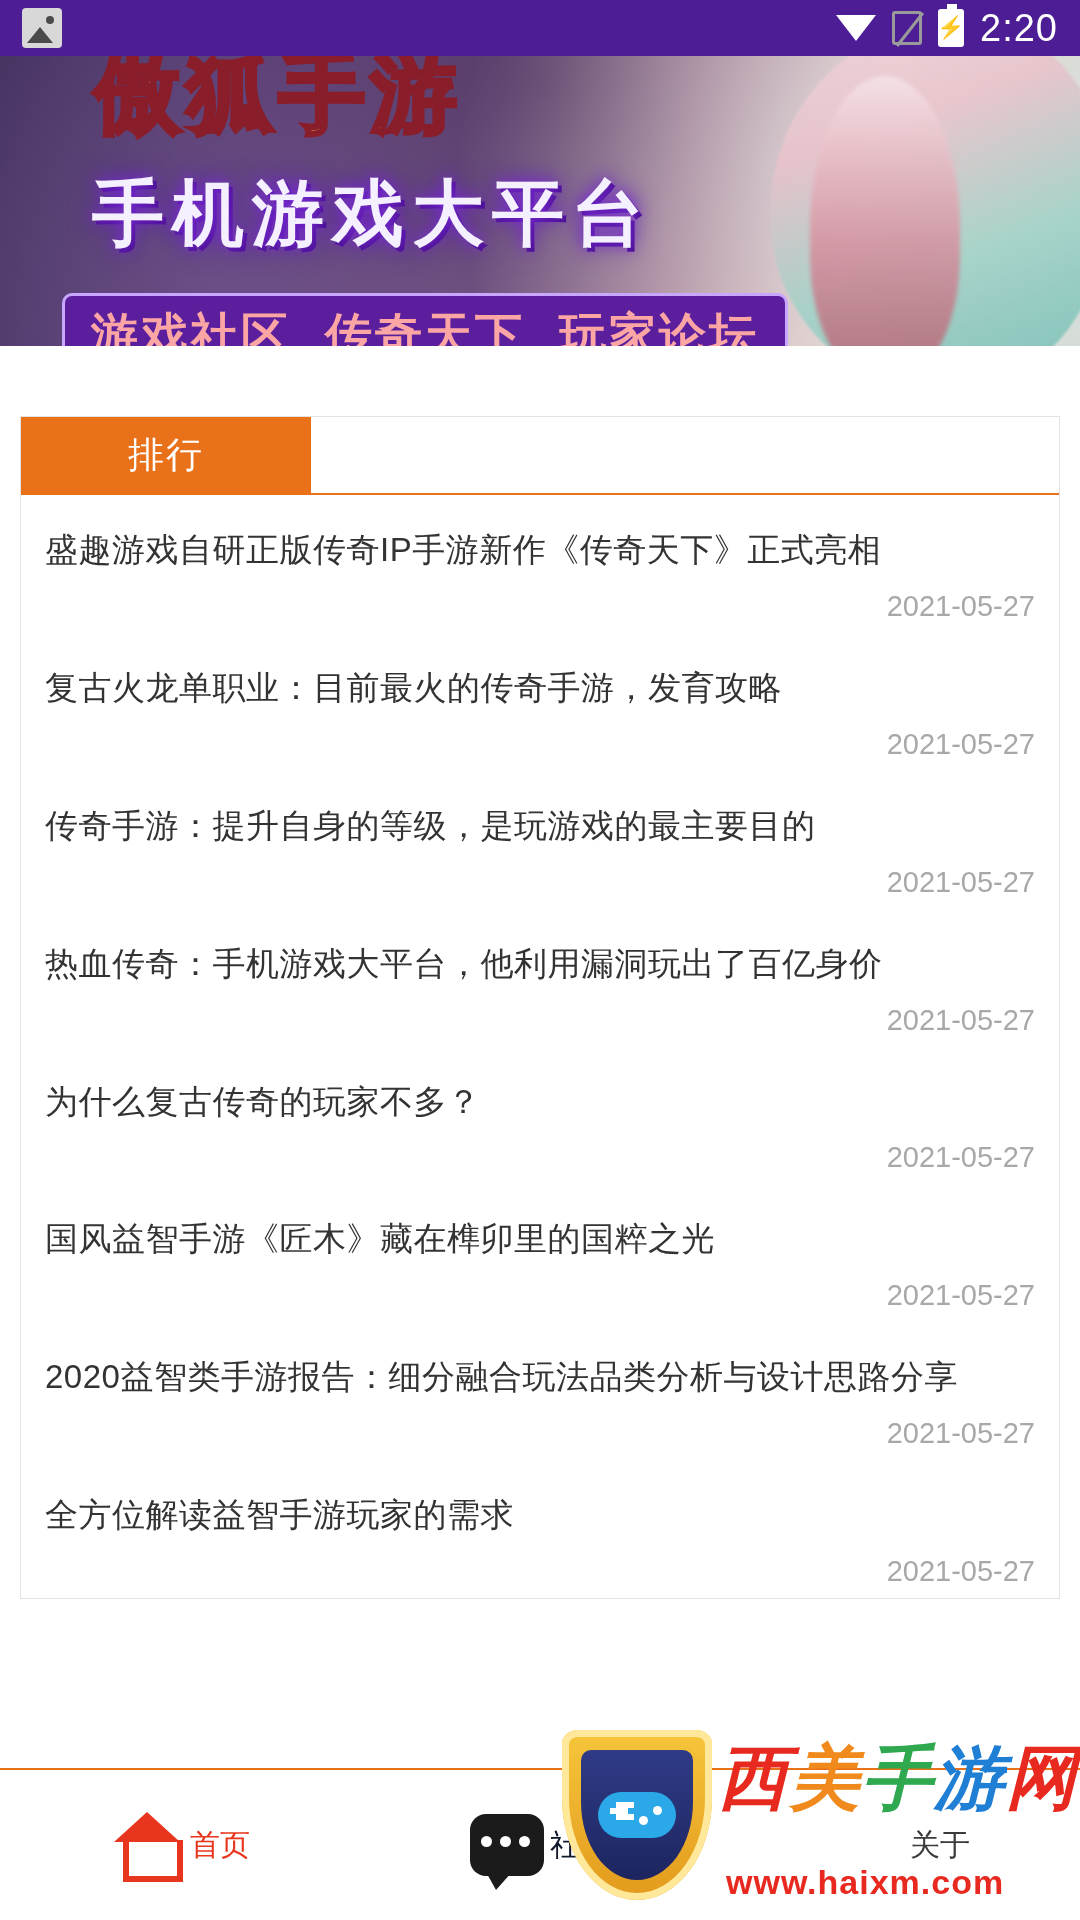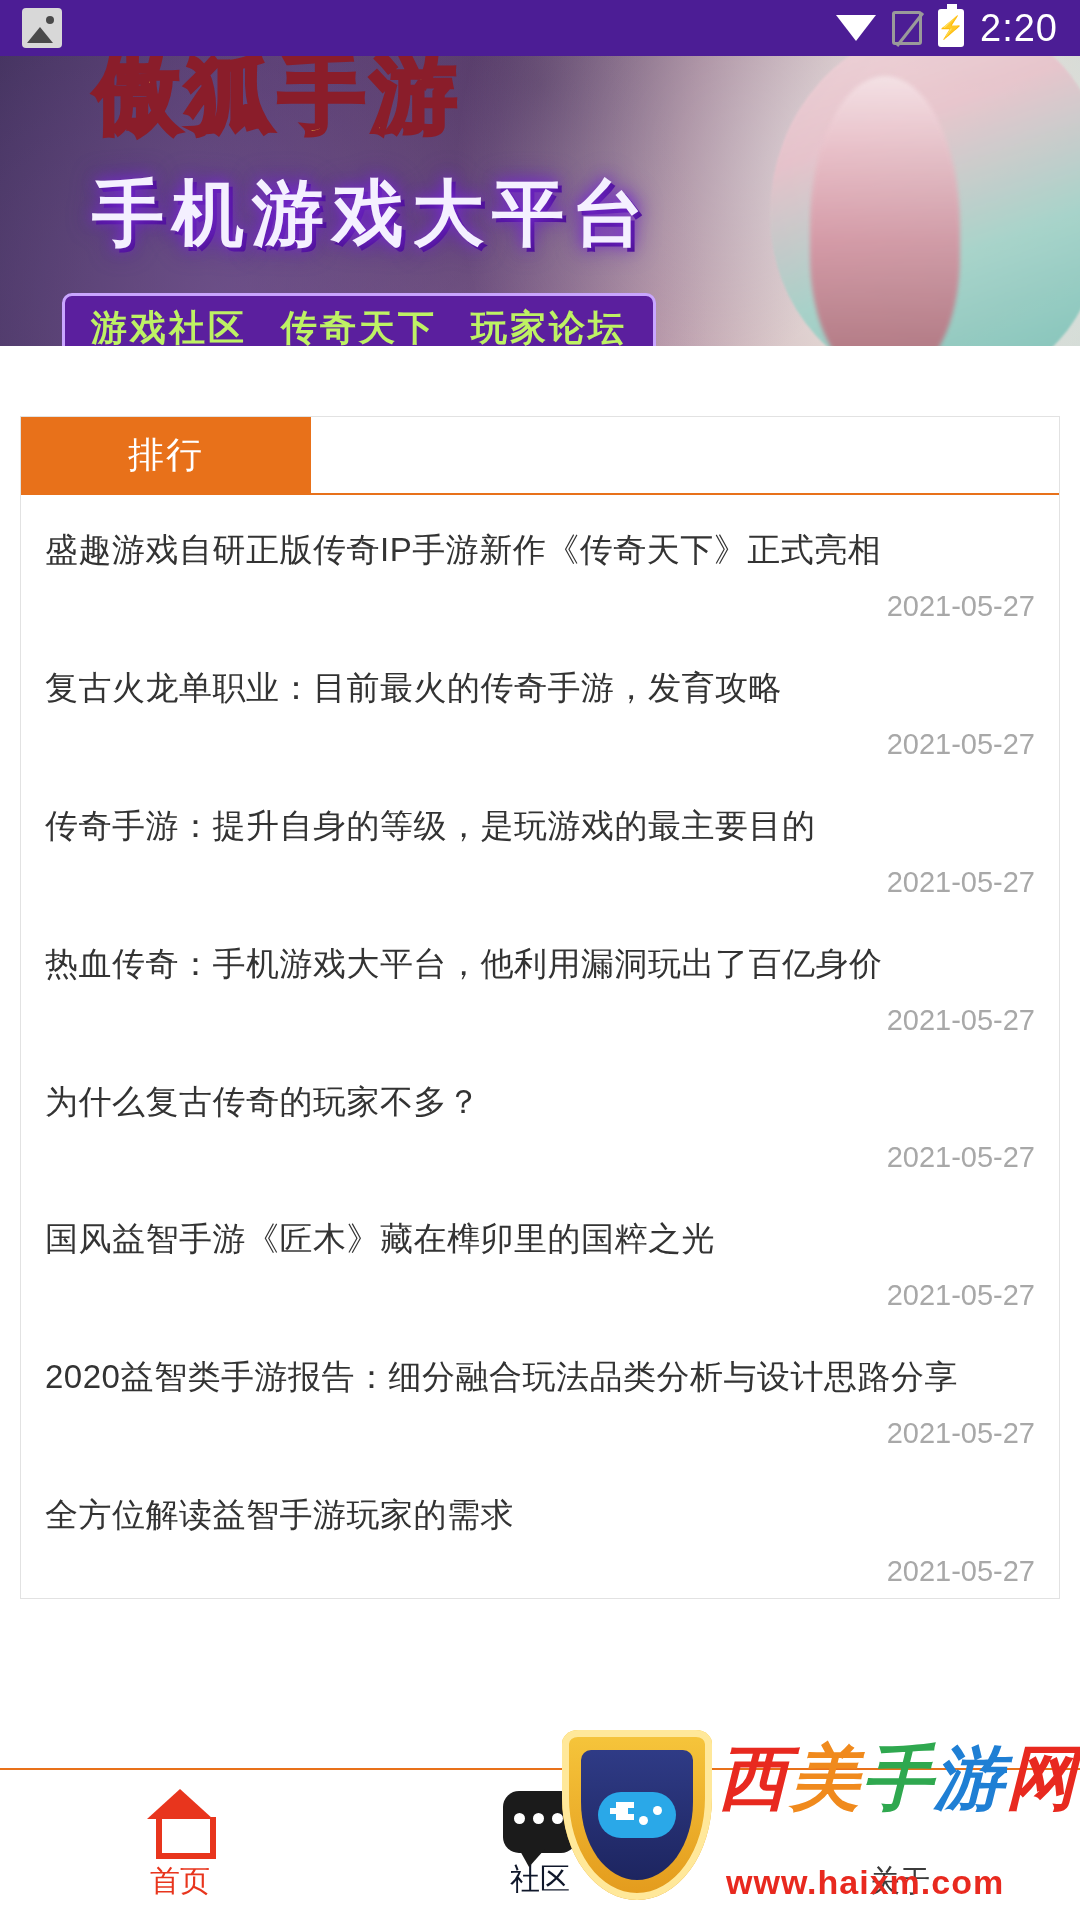--- a/index.html
+++ b/index.html
@@ -160,22 +160,22 @@
     position: absolute;
     left: 62px; top: 237px;
     background: #5b1f9e;
     border: 3px solid #c9a6ff;
     border-radius: 10px;
     padding: 8px 26px;
     display: flex;
     gap: 34px;
   }
   .banner-subbar span {
-    color: #bef264;
-    font-size: 36px;
+    color: #fca5a5;
+    font-size: 47px;
     font-weight: 700;
     letter-spacing: 3px;
   }
 
   
   .content {
     padding: 70px 20px 0 20px;
   }
   .card {
     border: 1px solid #e2e2e2;
@@ -223,21 +223,21 @@
     height: 152px;
     background: #ffffff;
     border-top: 2px solid #e8711a;
     display: flex;
     align-items: center;
   }
   .nav-item {
     flex: 1;
     height: 100%;
     display: flex;
-    flex-direction: column;
+    flex-direction: row;
     align-items: center;
     justify-content: center;
     gap: 6px;
   }
   .nav-label { font-size: 30px; }
   .nav-home .nav-label { color: #e8351d; }
   .nav-comm .nav-label { color: #0f172a; }
   .nav-about .nav-label { color: #3b3b3b; }
 
   .home-icon {

